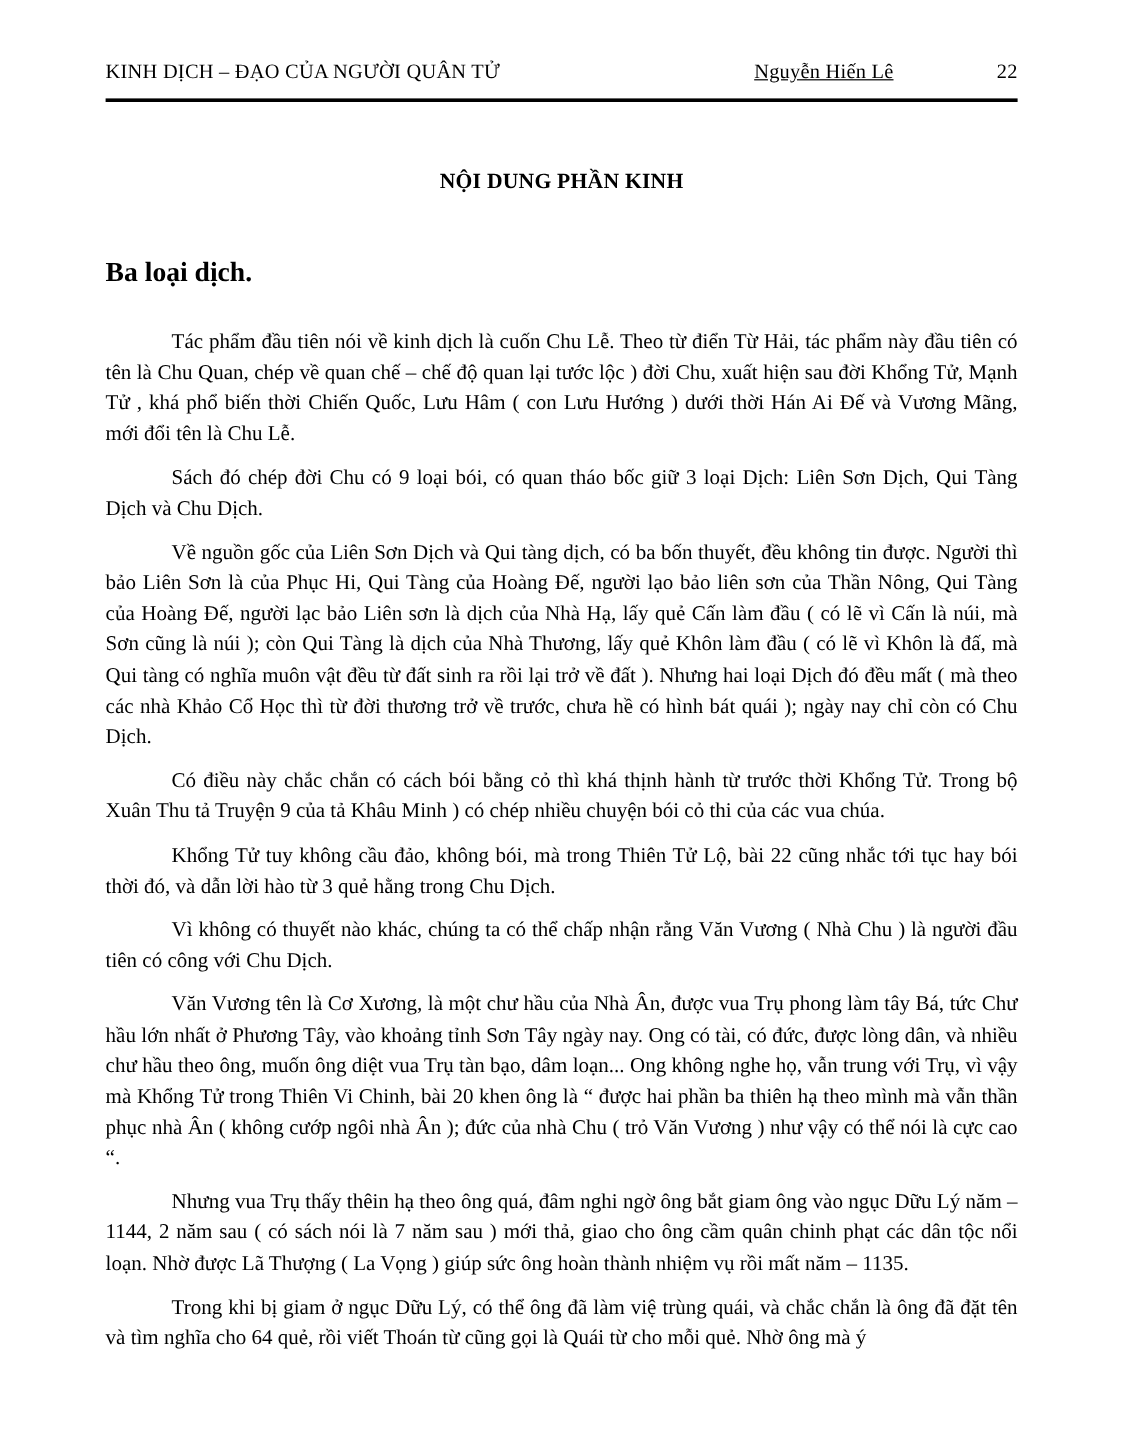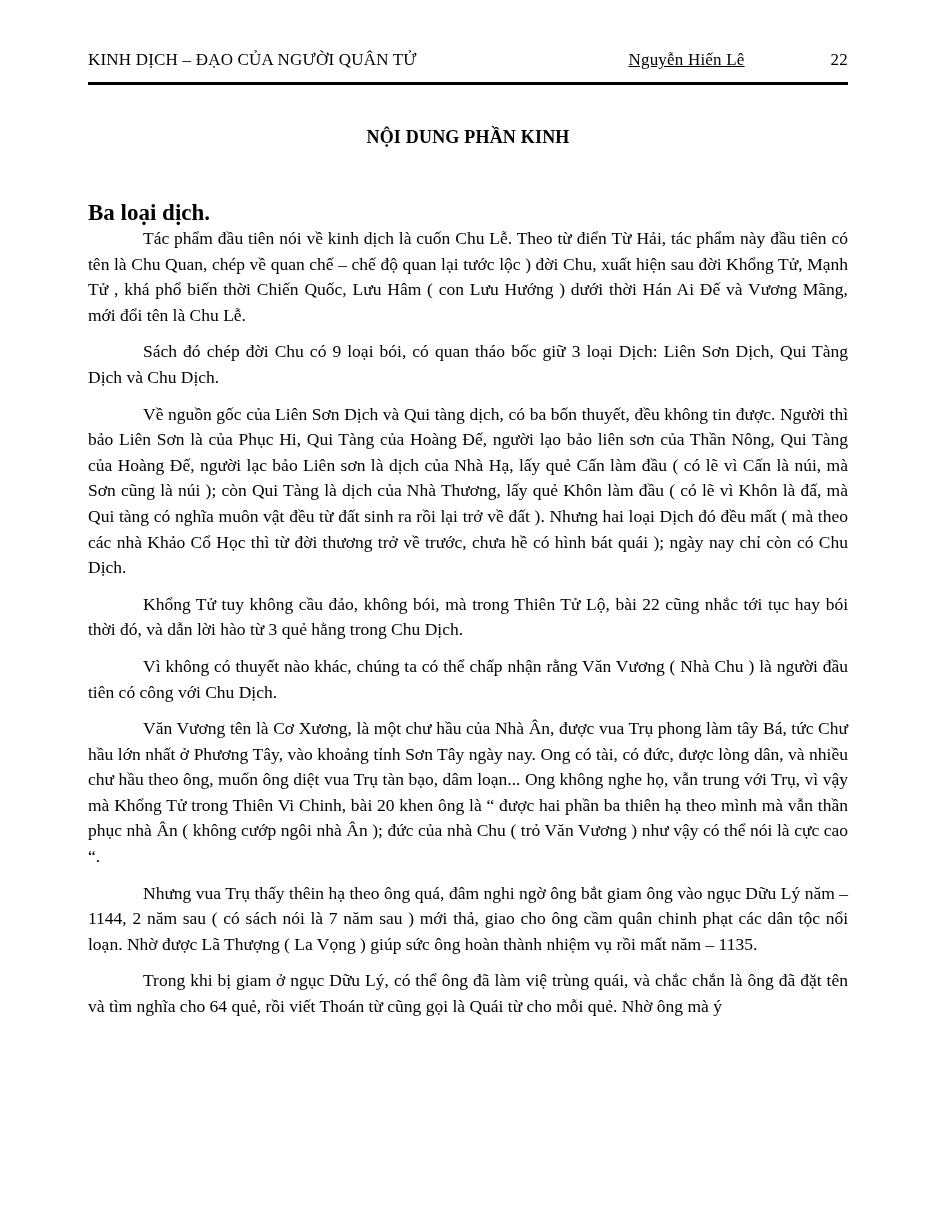--- a/index.html
+++ b/index.html
@@ -38,37 +38,37 @@
   }
   .header-rule {
     border: none;
     border-top: 3px solid #000000;
     margin: 12px 0 0 0;
   }
   .section-title {
     text-align: center;
     font-weight: bold;
     font-size: 18px;
-    margin: 42px 0 0 0;
+    margin: 56px 0 0 0;
     letter-spacing: 0.2px;
   }
   .sub-heading {
     font-weight: bold;
     font-size: 23px;
     margin: 52px 0 0 0;
   }
   .body-text p {
     font-size: 17.5px;
     line-height: 25.6px;
     text-align: justify;
     text-indent: 55px;
     margin: 11px 0 0 0;
   }
   .body-text p:first-child {
-    margin-top: 0;
+    margin-top: 32px;
   }
 </style>
 </head>
 <body>
 
 <div class="page">
 
   <div class="header">
     <span class="book-title">KINH DỊCH – ĐẠO CỦA NGƯỜI QUÂN TỬ</span>
     <span class="author">Nguyễn Hiến Lê</span>
@@ -78,20 +78,21 @@
   <hr class="header-rule">
 
   <div class="section-title">NỘI DUNG PHẦN KINH</div>
 
   <div class="sub-heading">Ba loại dịch.</div>
 
   <div class="body-text">
     <p>Tác phẩm đầu tiên nói về kinh dịch là cuốn Chu Lễ. Theo từ điển Từ Hải, tác phẩm này đầu tiên có tên là Chu Quan, chép về quan chế – chế độ quan lại tước lộc ) đời Chu, xuất hiện sau đời Khổng Tử, Mạnh Tử , khá phổ biến thời Chiến Quốc, Lưu Hâm ( con Lưu Hướng ) dưới thời Hán Ai Đế và Vương Mãng, mới đổi tên là Chu Lễ.</p>
     <p>Sách đó chép đời Chu có 9 loại bói, có quan tháo bốc giữ 3 loại Dịch: Liên Sơn Dịch, Qui Tàng Dịch và Chu Dịch.</p>
     <p>Về nguồn gốc của Liên Sơn Dịch và Qui tàng dịch, có ba bốn thuyết, đều không tin được. Người thì bảo Liên Sơn là của Phục Hi, Qui Tàng của Hoàng Đế, người lạo bảo liên sơn của Thần Nông, Qui Tàng của Hoàng Đế, người lạc bảo Liên sơn là dịch của Nhà Hạ, lấy quẻ Cấn làm đầu ( có lẽ vì Cấn là núi, mà Sơn cũng là núi ); còn Qui Tàng là dịch của Nhà Thương, lấy quẻ Khôn làm đầu ( có lẽ vì Khôn là đấ, mà Qui tàng có nghĩa muôn vật đều từ đất sinh ra rồi lại trở về đất ). Nhưng hai loại Dịch đó đều mất ( mà theo các nhà Khảo Cổ Học thì từ đời thương trở về trước, chưa hề có hình bát quái ); ngày nay chỉ còn có Chu Dịch.</p>
+    <p>Có điều này chắc chắn có cách bói bằng cỏ thì khá thịnh hành từ trước thời Khổng Tử. Trong bộ Xuân Thu tả Truyện 9 của tả Khâu Minh ) có chép nhiều chuyện bói cỏ thi của các vua chúa.</p>
     <p>Khổng Tử tuy không cầu đảo, không bói, mà trong Thiên Tử Lộ, bài 22 cũng nhắc tới tục hay bói thời đó, và dẫn lời hào từ 3 quẻ hằng trong Chu Dịch.</p>
     <p>Vì không có thuyết nào khác, chúng ta có thể chấp nhận rằng Văn Vương ( Nhà Chu ) là người đầu tiên có công với Chu Dịch.</p>
     <p>Văn Vương tên là Cơ Xương, là một chư hầu của Nhà Ân, được vua Trụ phong làm tây Bá, tức Chư hầu lớn nhất ở Phương Tây, vào khoảng tỉnh Sơn Tây ngày nay. Ong có tài, có đức, được lòng dân, và nhiều chư hầu theo ông, muốn ông diệt vua Trụ tàn bạo, dâm loạn... Ong không nghe họ, vẫn trung với Trụ, vì vậy mà Khổng Tử trong Thiên Vi Chinh, bài 20 khen ông là “ được hai phần ba thiên hạ theo mình mà vẫn thần phục nhà Ân ( không cướp ngôi nhà Ân ); đức của nhà Chu ( trỏ Văn Vương ) như vậy có thể nói là cực cao “.</p>
     <p>Nhưng vua Trụ thấy thêin hạ theo ông quá, đâm nghi ngờ ông bắt giam ông vào ngục Dữu Lý năm – 1144, 2 năm sau ( có sách nói là 7 năm sau ) mới thả, giao cho ông cầm quân chinh phạt các dân tộc nổi loạn. Nhờ được Lã Thượng ( La Vọng ) giúp sức ông hoàn thành nhiệm vụ rồi mất năm – 1135.</p>
     <p>Trong khi bị giam ở ngục Dữu Lý, có thể ông đã làm việ trùng quái, và chắc chắn là ông đã đặt tên và tìm nghĩa cho 64 quẻ, rồi viết Thoán từ cũng gọi là Quái từ cho mỗi quẻ. Nhờ ông mà ý</p>
   </div>
 
 </div>
 
 </body></html>

